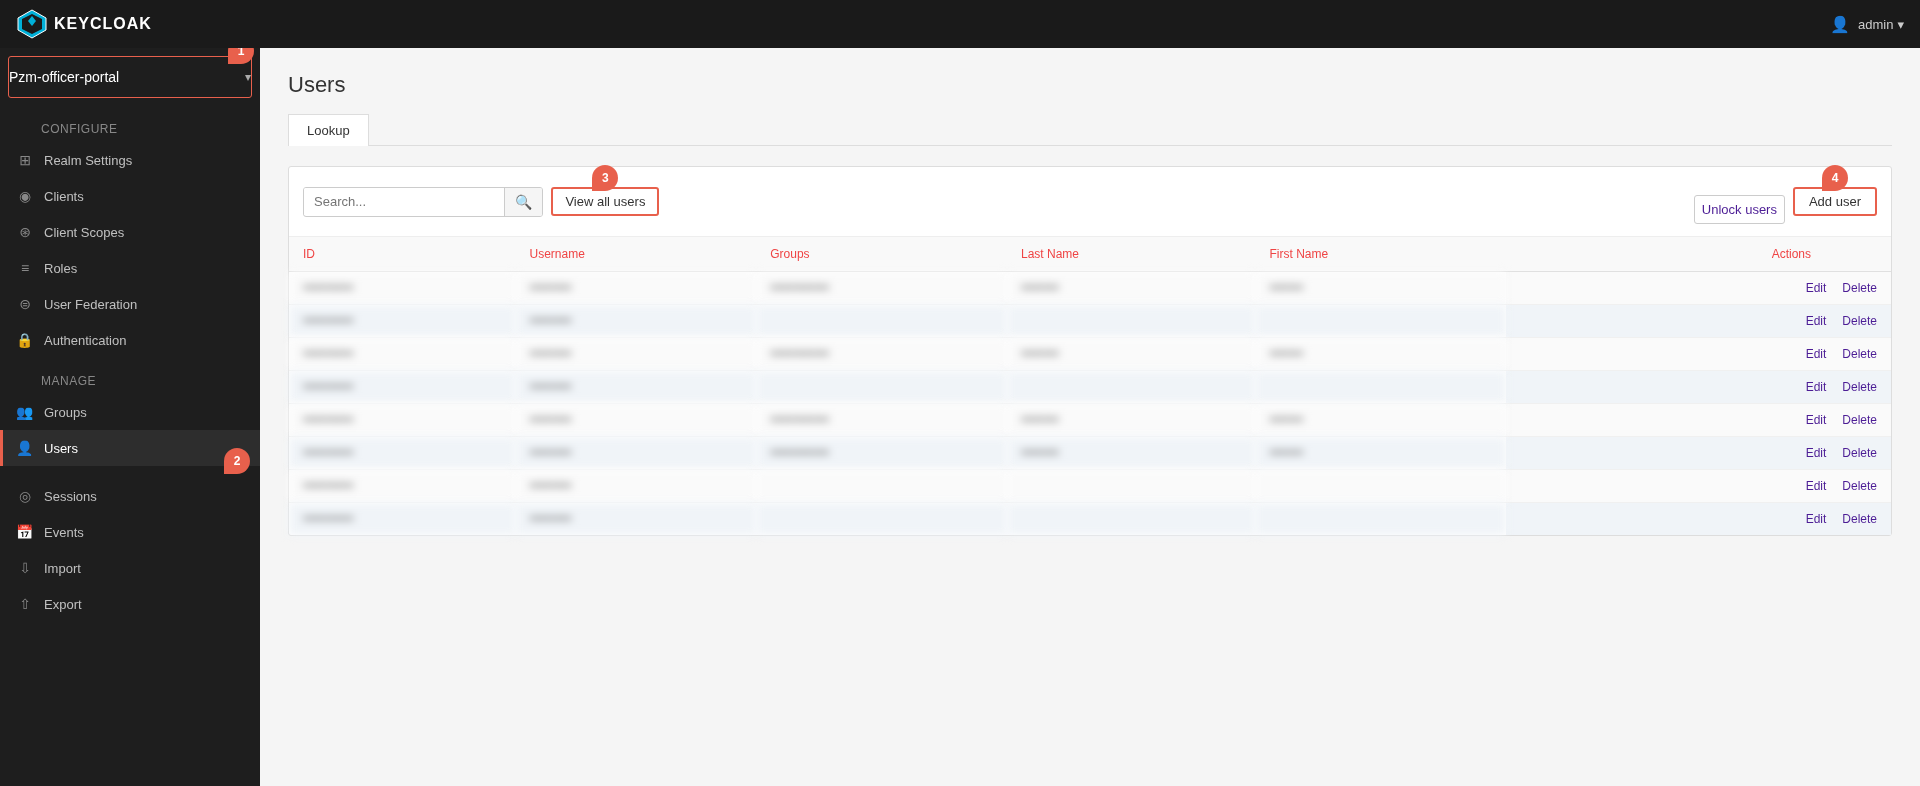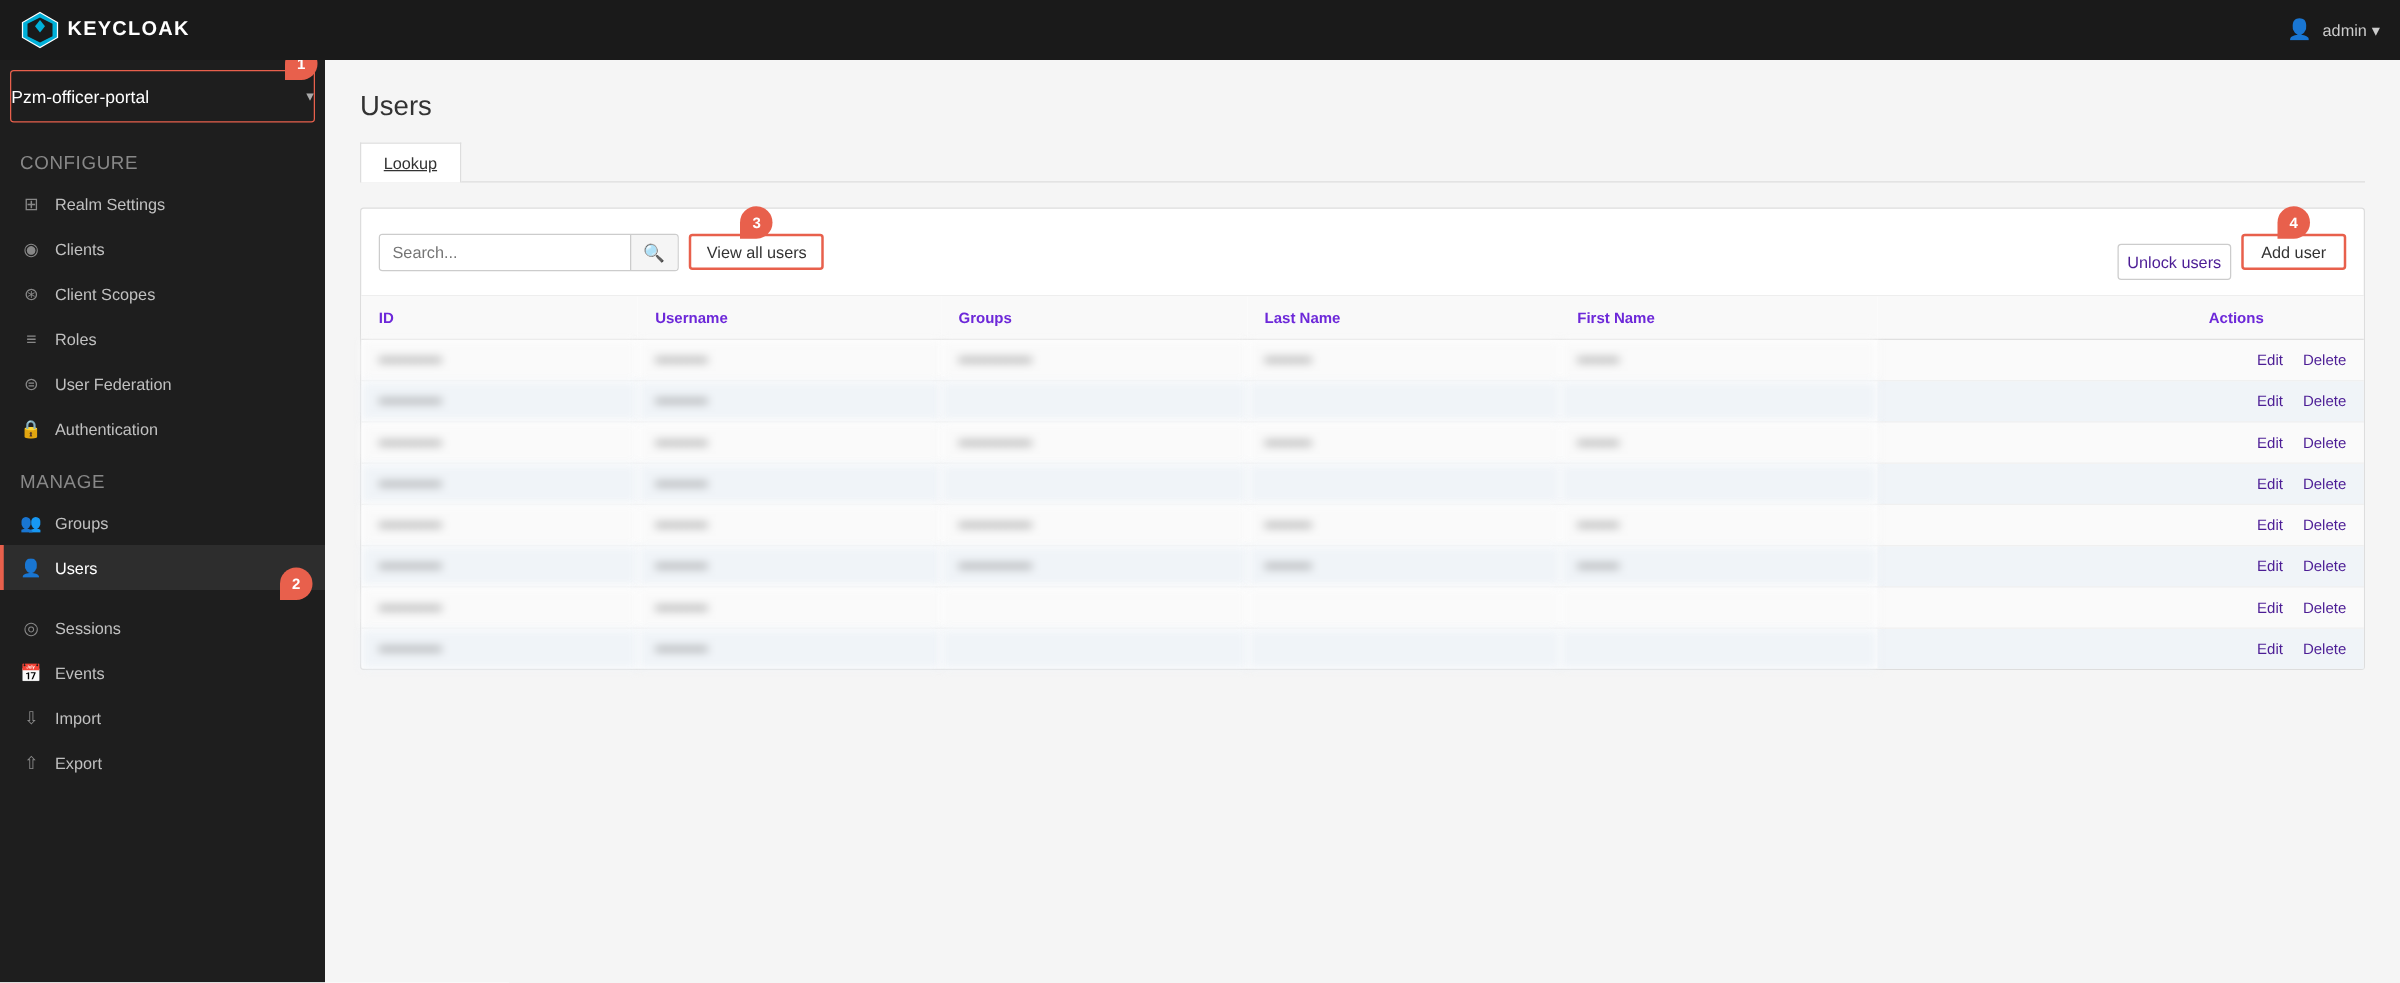--- a/index.html
+++ b/index.html
@@ -80,24 +80,25 @@
       cursor: pointer;
       color: #fff;
       font-size: 14px;
     }
     .realm-selector-arrow {
       color: #aaa;
       font-size: 12px;
     }
     .sidebar-section-label {
       color: #888;
-      font-size: 15px;
+      font-size: 12px;
       text-transform: uppercase;
       padding: 16px 16px 6px 16px;
       letter-spacing: 0.5px;
+      margin-left: 25px;
     }
     .sidebar-item {
       display: flex;
       align-items: center;
       gap: 10px;
       padding: 10px 16px;
       cursor: pointer;
       color: #c0c0c0;
       font-size: 13px;
       border-radius: 0;
@@ -148,21 +149,20 @@
       border: 1px solid transparent;
       border-bottom: none;
       margin-bottom: -1px;
       background: transparent;
     }
     .tab.active {
       background: #fff;
       border-color: #ddd;
       border-bottom-color: #fff;
       color: #333;
-      text-decoration: underline;
     }
 
     
     .users-container {
       background: #fff;
       border: 1px solid #ddd;
       border-radius: 3px;
     }
     .users-toolbar {
       display: flex;
@@ -231,22 +231,22 @@
     .users-table {
       width: 100%;
       border-collapse: collapse;
     }
     .users-table th {
       background: #f9f9f9;
       border-bottom: 1px solid #e0e0e0;
       padding: 10px 14px;
       text-align: left;
       font-size: 12px;
-      font-weight: 700;
-      color: #6d28d9;
+      font-weight: 400;
+      color: #ef4444;
     }
     .users-table td {
       padding: 9px 14px;
       font-size: 12px;
       color: #555;
       border-bottom: 1px solid #f0f0f0;
     }
     .users-table tr:last-child td {
       border-bottom: none;
     }

